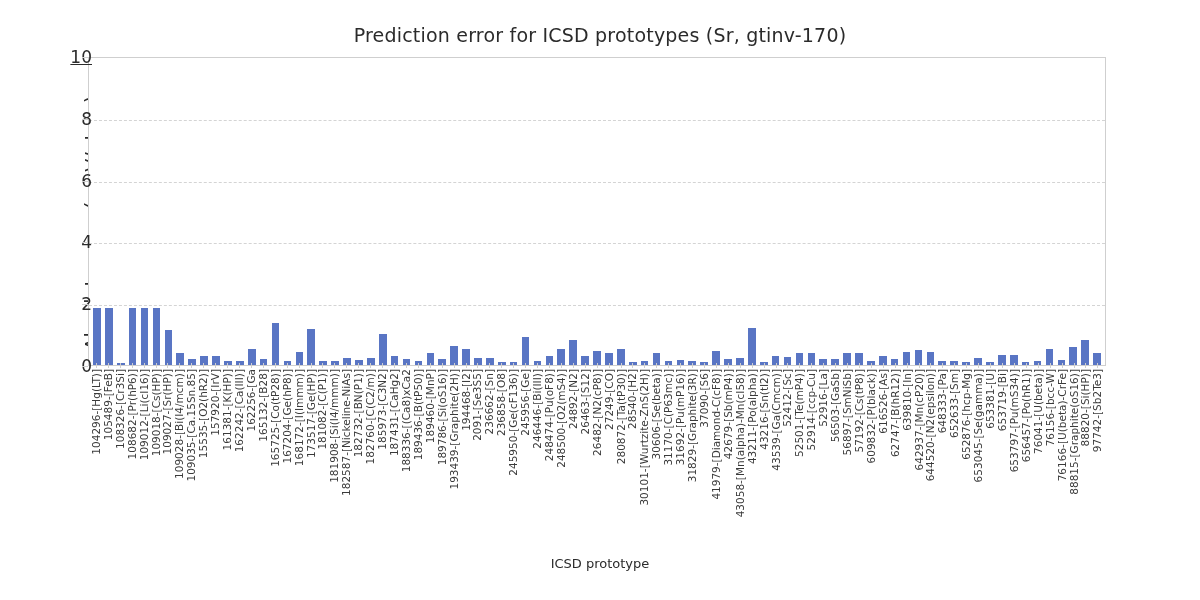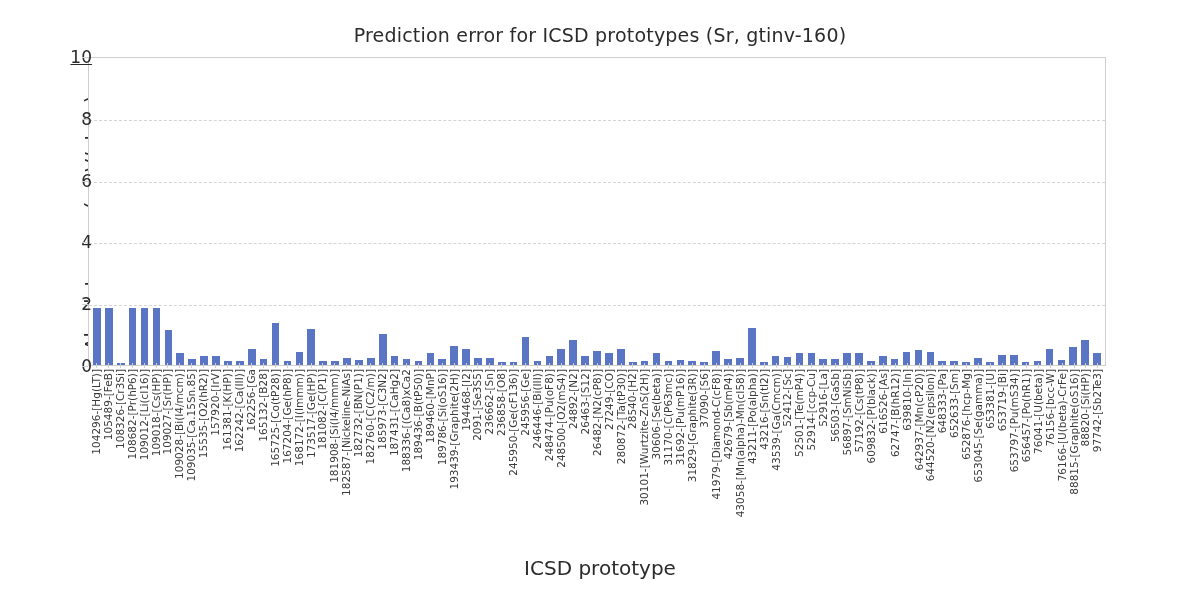--- a/index.html
+++ b/index.html
@@ -84,29 +84,29 @@
     font-size:10.5px;
     color:#3a3a3a;
     line-height:1;
   }
   .xtickmark{
     position:absolute;left:50%;top:-6px;height:5px;
     border-left:1.2px solid #cfcfcf;
   }
   #xlabel{
     position:absolute;left:0;top:556px;width:1200px;
-    text-align:center;font-size:20px;color:#2b2b2b;
+    text-align:center;font-size:13px;color:#2b2b2b;
   }
 </style>
 </head>
 <body>
 
 <div id="figure">
 
-  <div id="title">Prediction error for ICSD prototypes (Sr, gtinv-160)</div>
+  <div id="title">Prediction error for ICSD prototypes (Sr, gtinv-170)</div>
 
   <div id="ylabel">Absolute error (meV/atom)</div>
 
   <div id="yaxis"></div>
 
   <div id="plot">
     <div id="gridlines">
         <div class="gridline" style="top: 247.2px;"></div>
         <div class="gridline" style="top: 185.4px;"></div>
         <div class="gridline" style="top: 123.6px;"></div>

